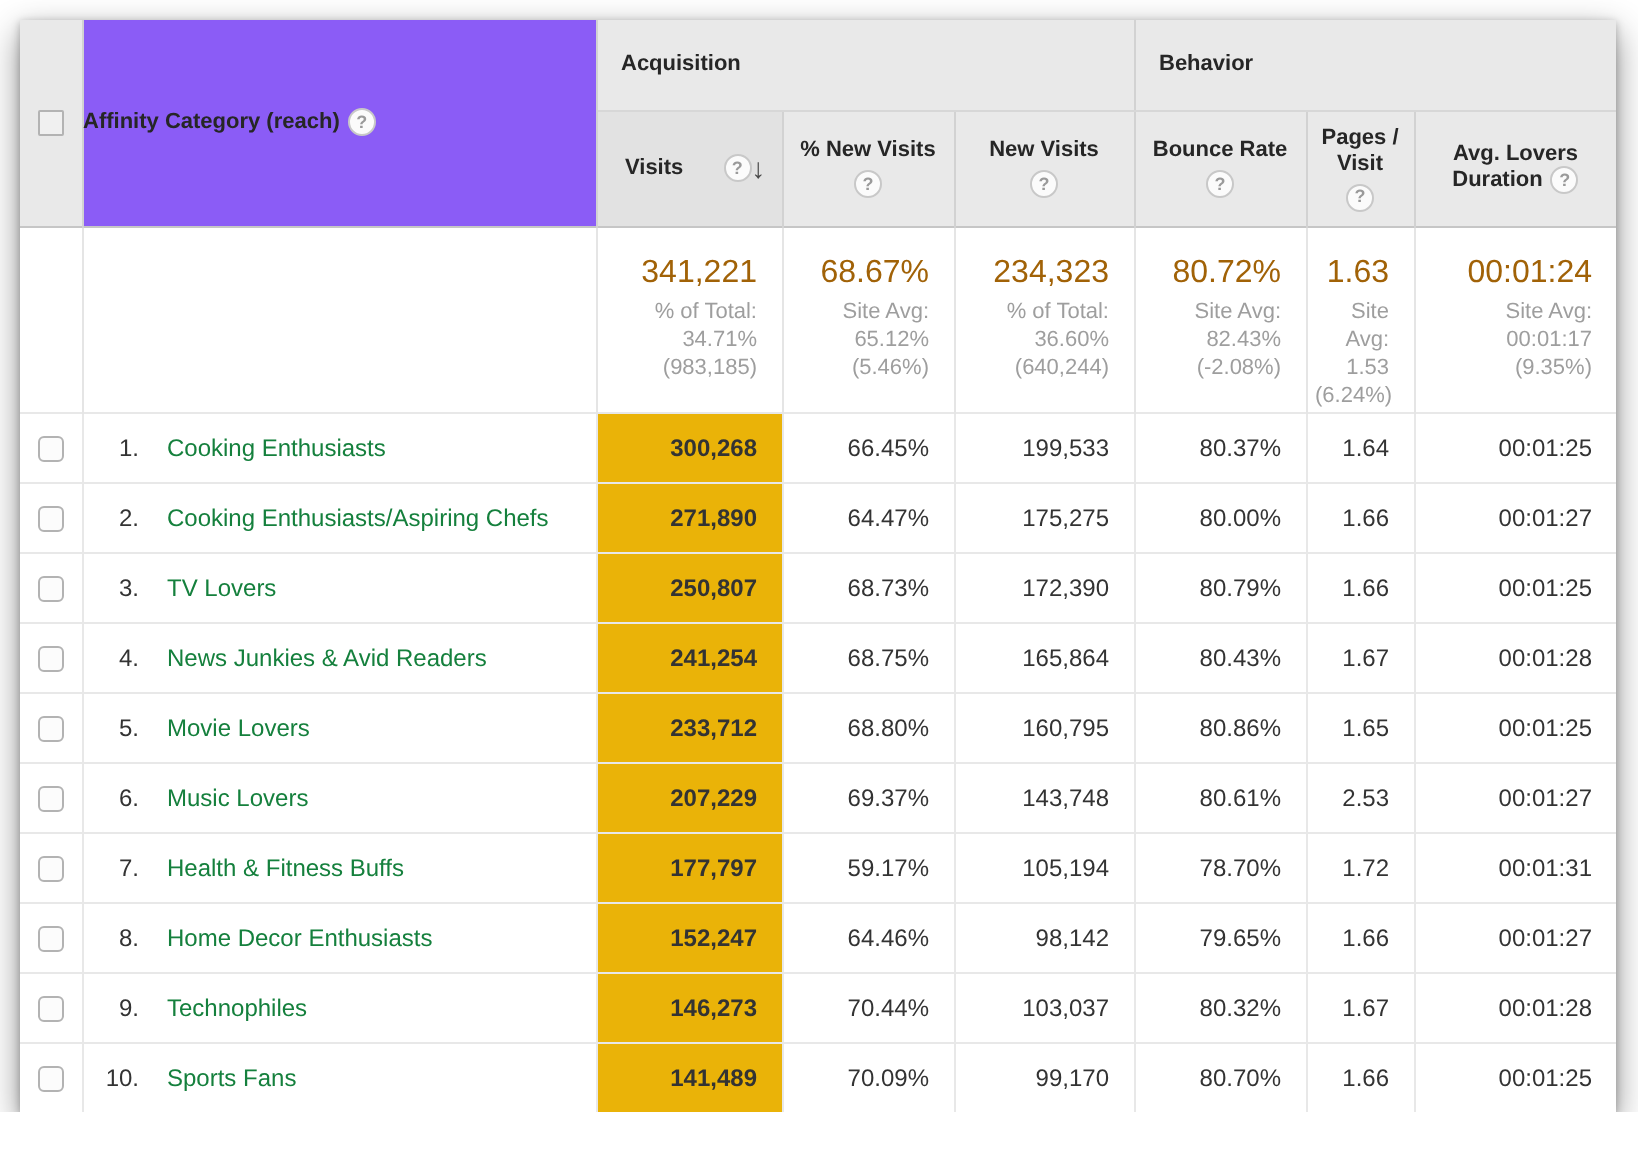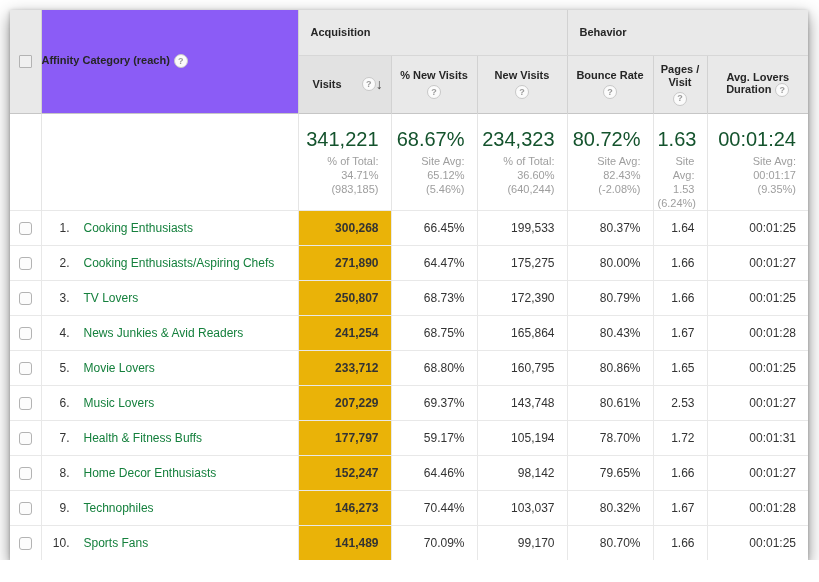--- a/index.html
+++ b/index.html
@@ -57,21 +57,21 @@
     width: 13px; height: 13px; border: 1px solid #b3b3b3; border-radius: 3px;
     background: #fcfcfc; cursor: pointer; display: inline-block; vertical-align: middle;
   }
   input.all-cb { border-radius: 1px; background: #f0f0f0; }
 
   
   tr.summary-row td { height: 93px; vertical-align: top; border-right: 1px solid #e5e5e5; }
   tr.summary-row td:last-child { border-right: none; }
   tr.summary-row { border-bottom: 1px solid #e0e0e0; }
   td.sum-cell { text-align: right; padding: 14px 12px 0 4px; }
-  .sum-big { font-size: 20px; color: #14532d; margin-bottom: 3px; }
+  .sum-big { font-size: 16px; color: #a16207; margin-bottom: 3px; }
   .sum-sub { font-size: 11px; color: #9e9e9e; line-height: 14px; white-space: pre-line; }
 
   
   tbody tr.data-row { height: 35px; }
   tbody tr.data-row td { border-top: 1px solid #e8e8e8; border-right: 1px solid #e8e8e8; font-size: 12px; color: #333; vertical-align: middle; }
   tbody tr.data-row td:last-child { border-right: none; }
   td.cb-cell { text-align: center; }
   td.cat-cell { text-align: left; }
   .row-num { display: inline-block; width: 28px; text-align: right; margin-right: 14px; color: #333; }
   a.cat-link { color: #15803d; text-decoration: none; cursor: pointer; }

